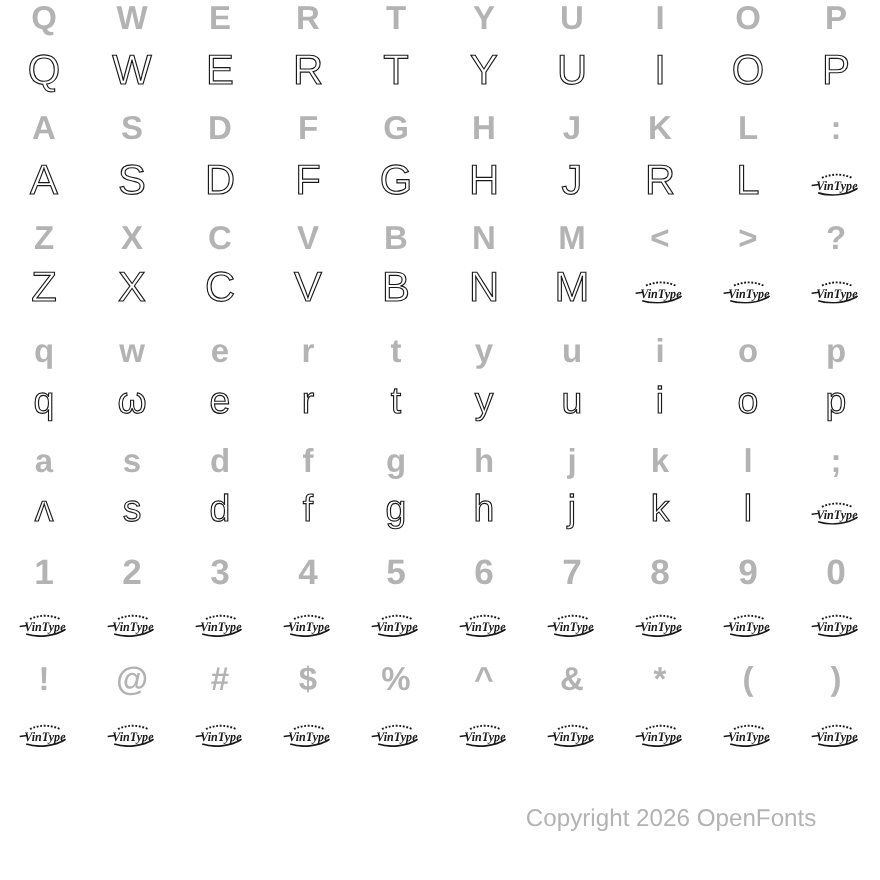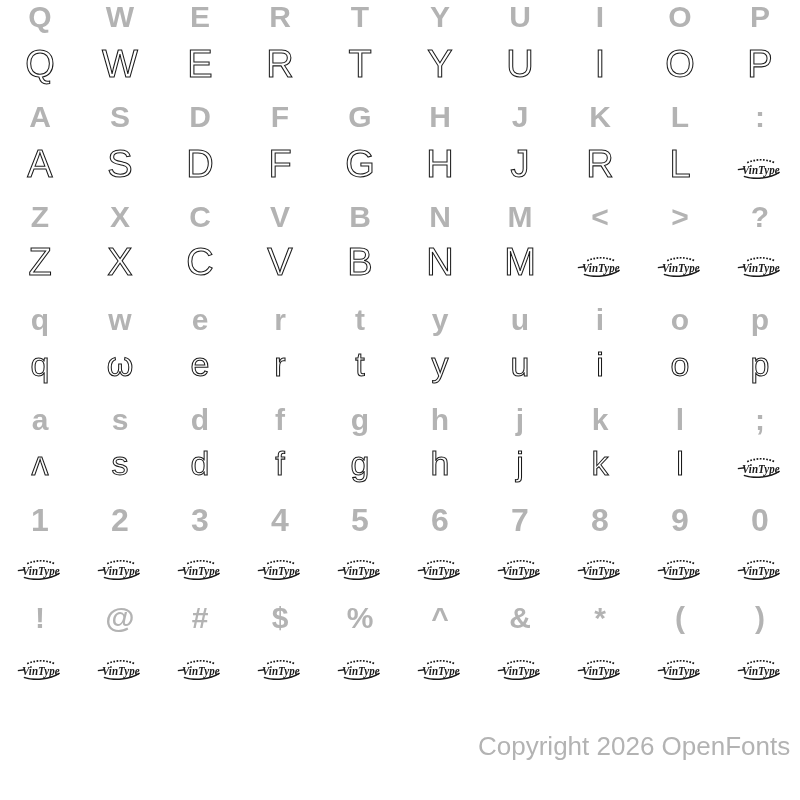--- a/index.html
+++ b/index.html
@@ -49,21 +49,21 @@
   .logo{
     width:46px;
     height:24px;
     display:inline-block;
     vertical-align:middle;
   }
   .footer-copyright{
     position:absolute;
     left:478px;
     top:731px;
-    font-size:26px;
+    font-size:22px;
     color:#b3b3b3;
     font-family:"Liberation Sans","DejaVu Sans",sans-serif;
   }
   svg.defs{position:absolute;width:0;height:0;}
 </style>
 </head>
 <body>
 
 <svg class="defs" aria-hidden="true">
   <defs>

